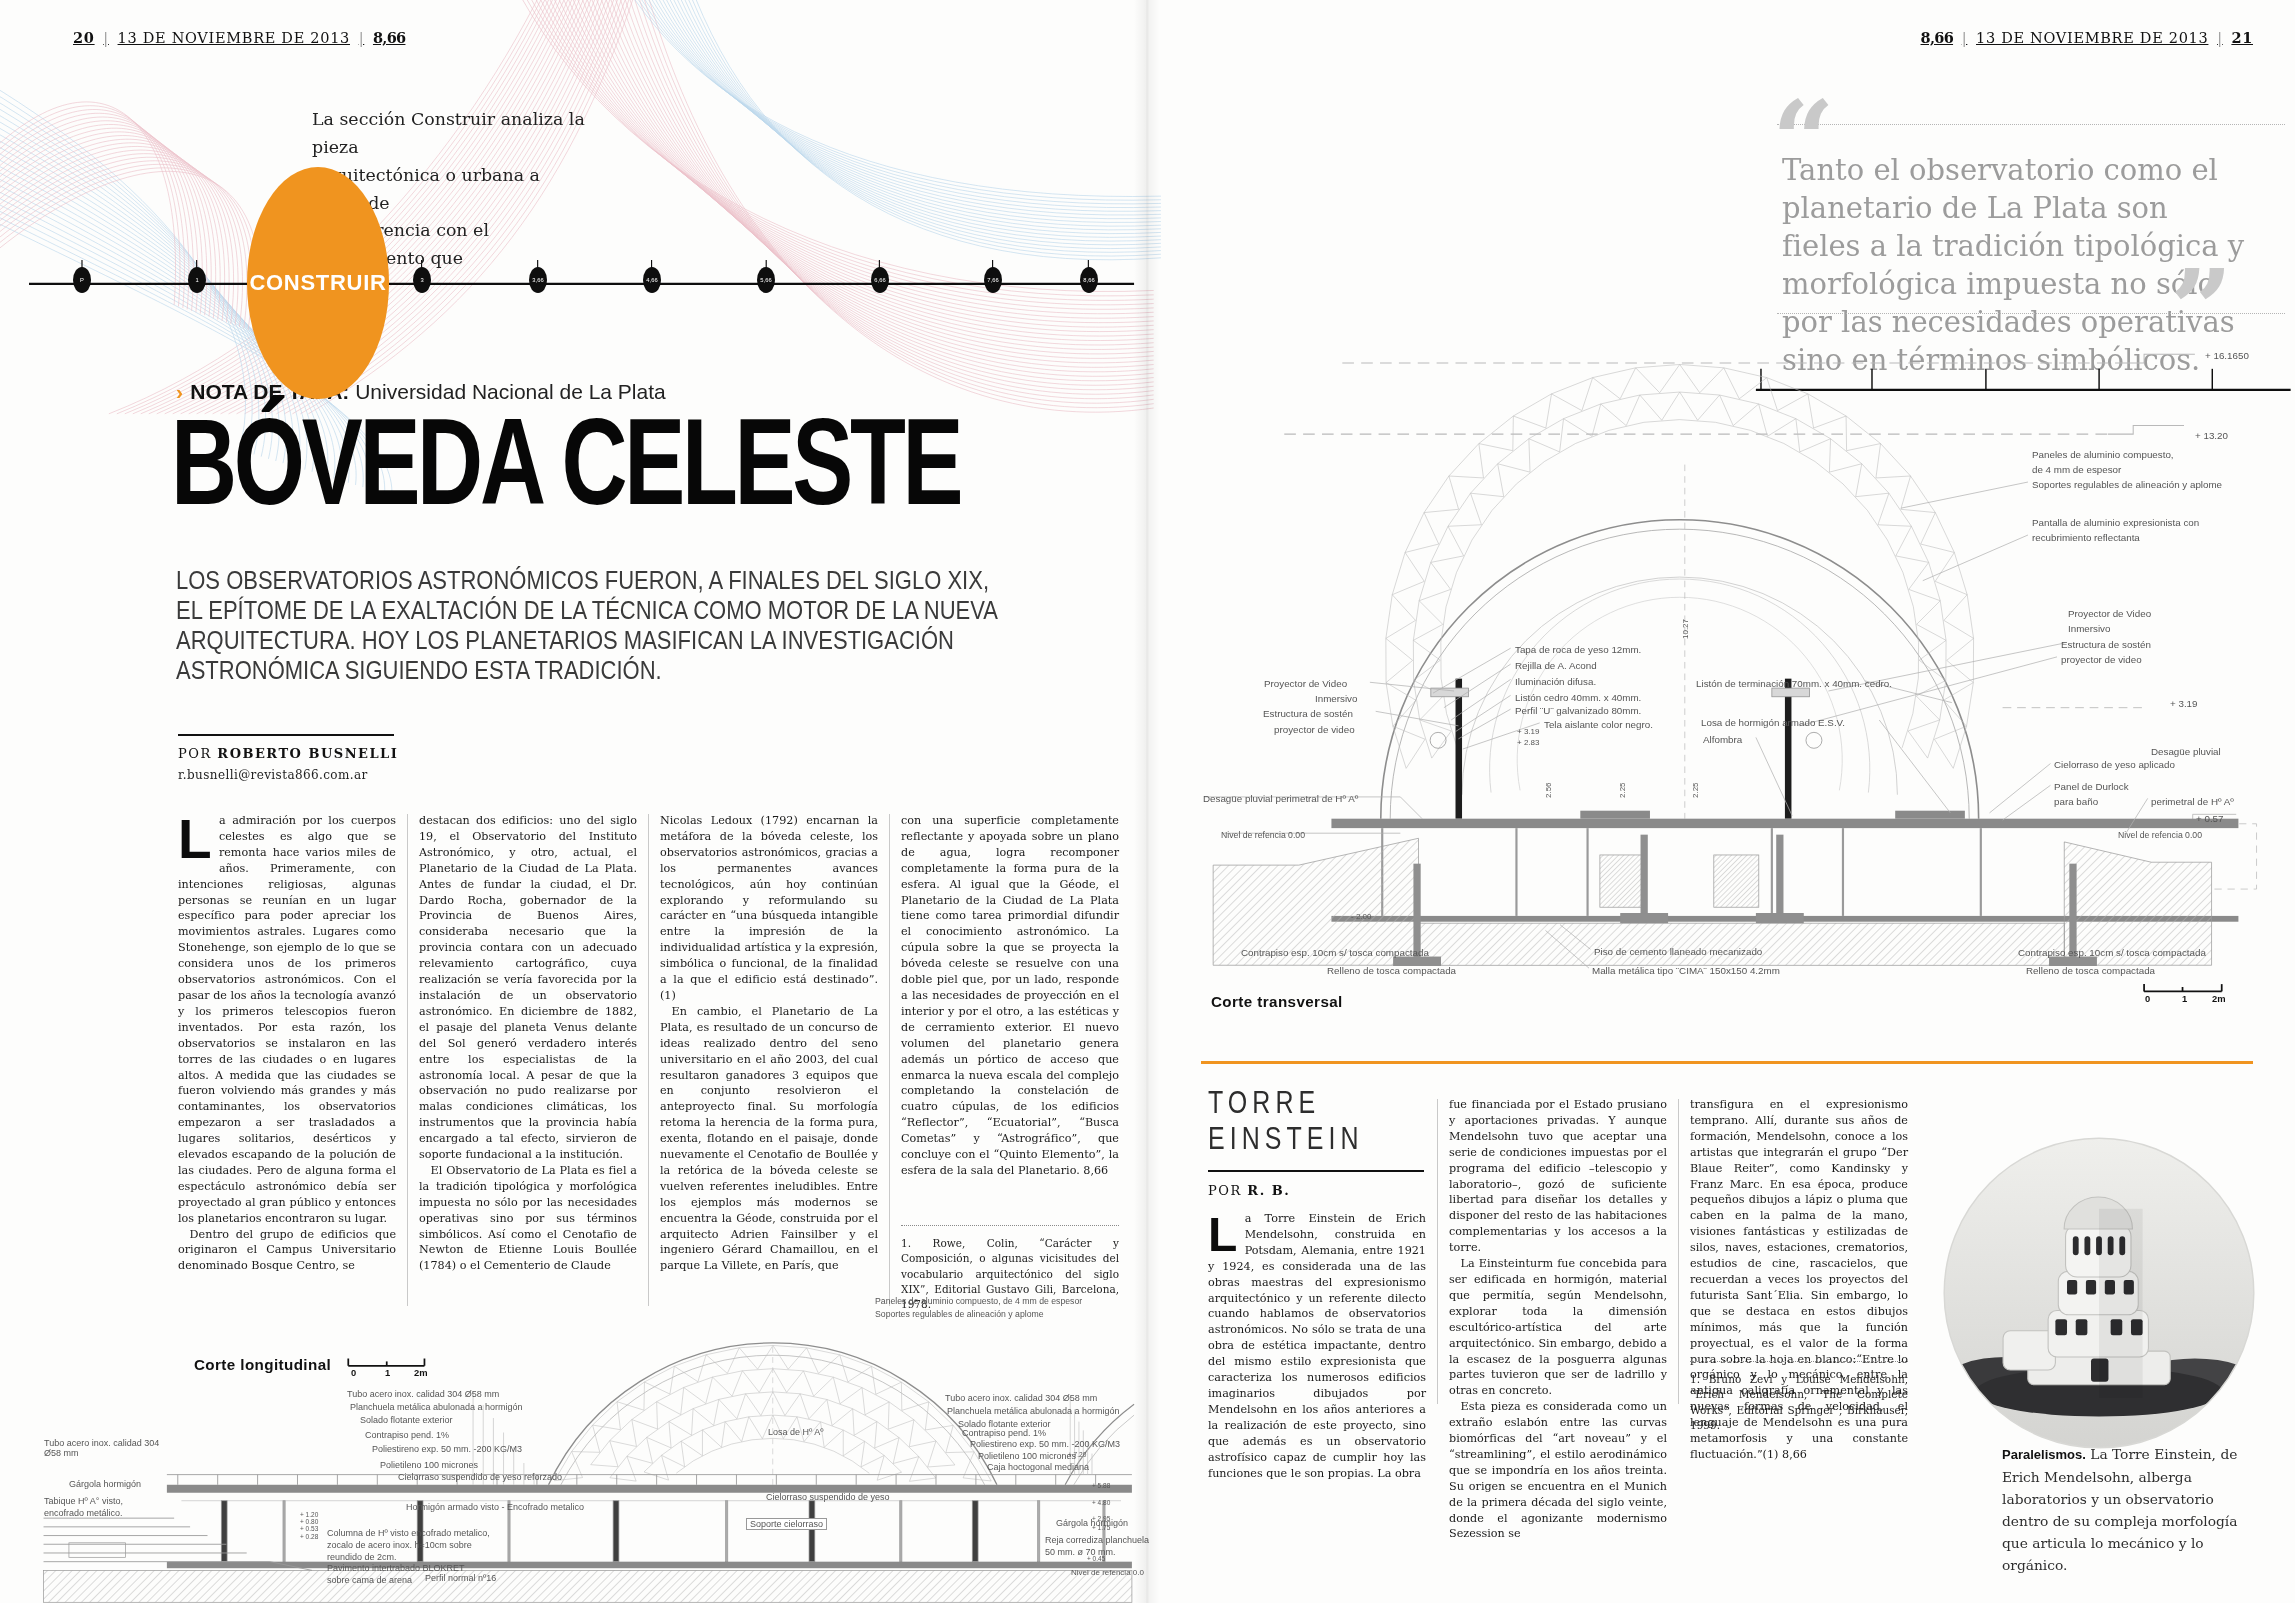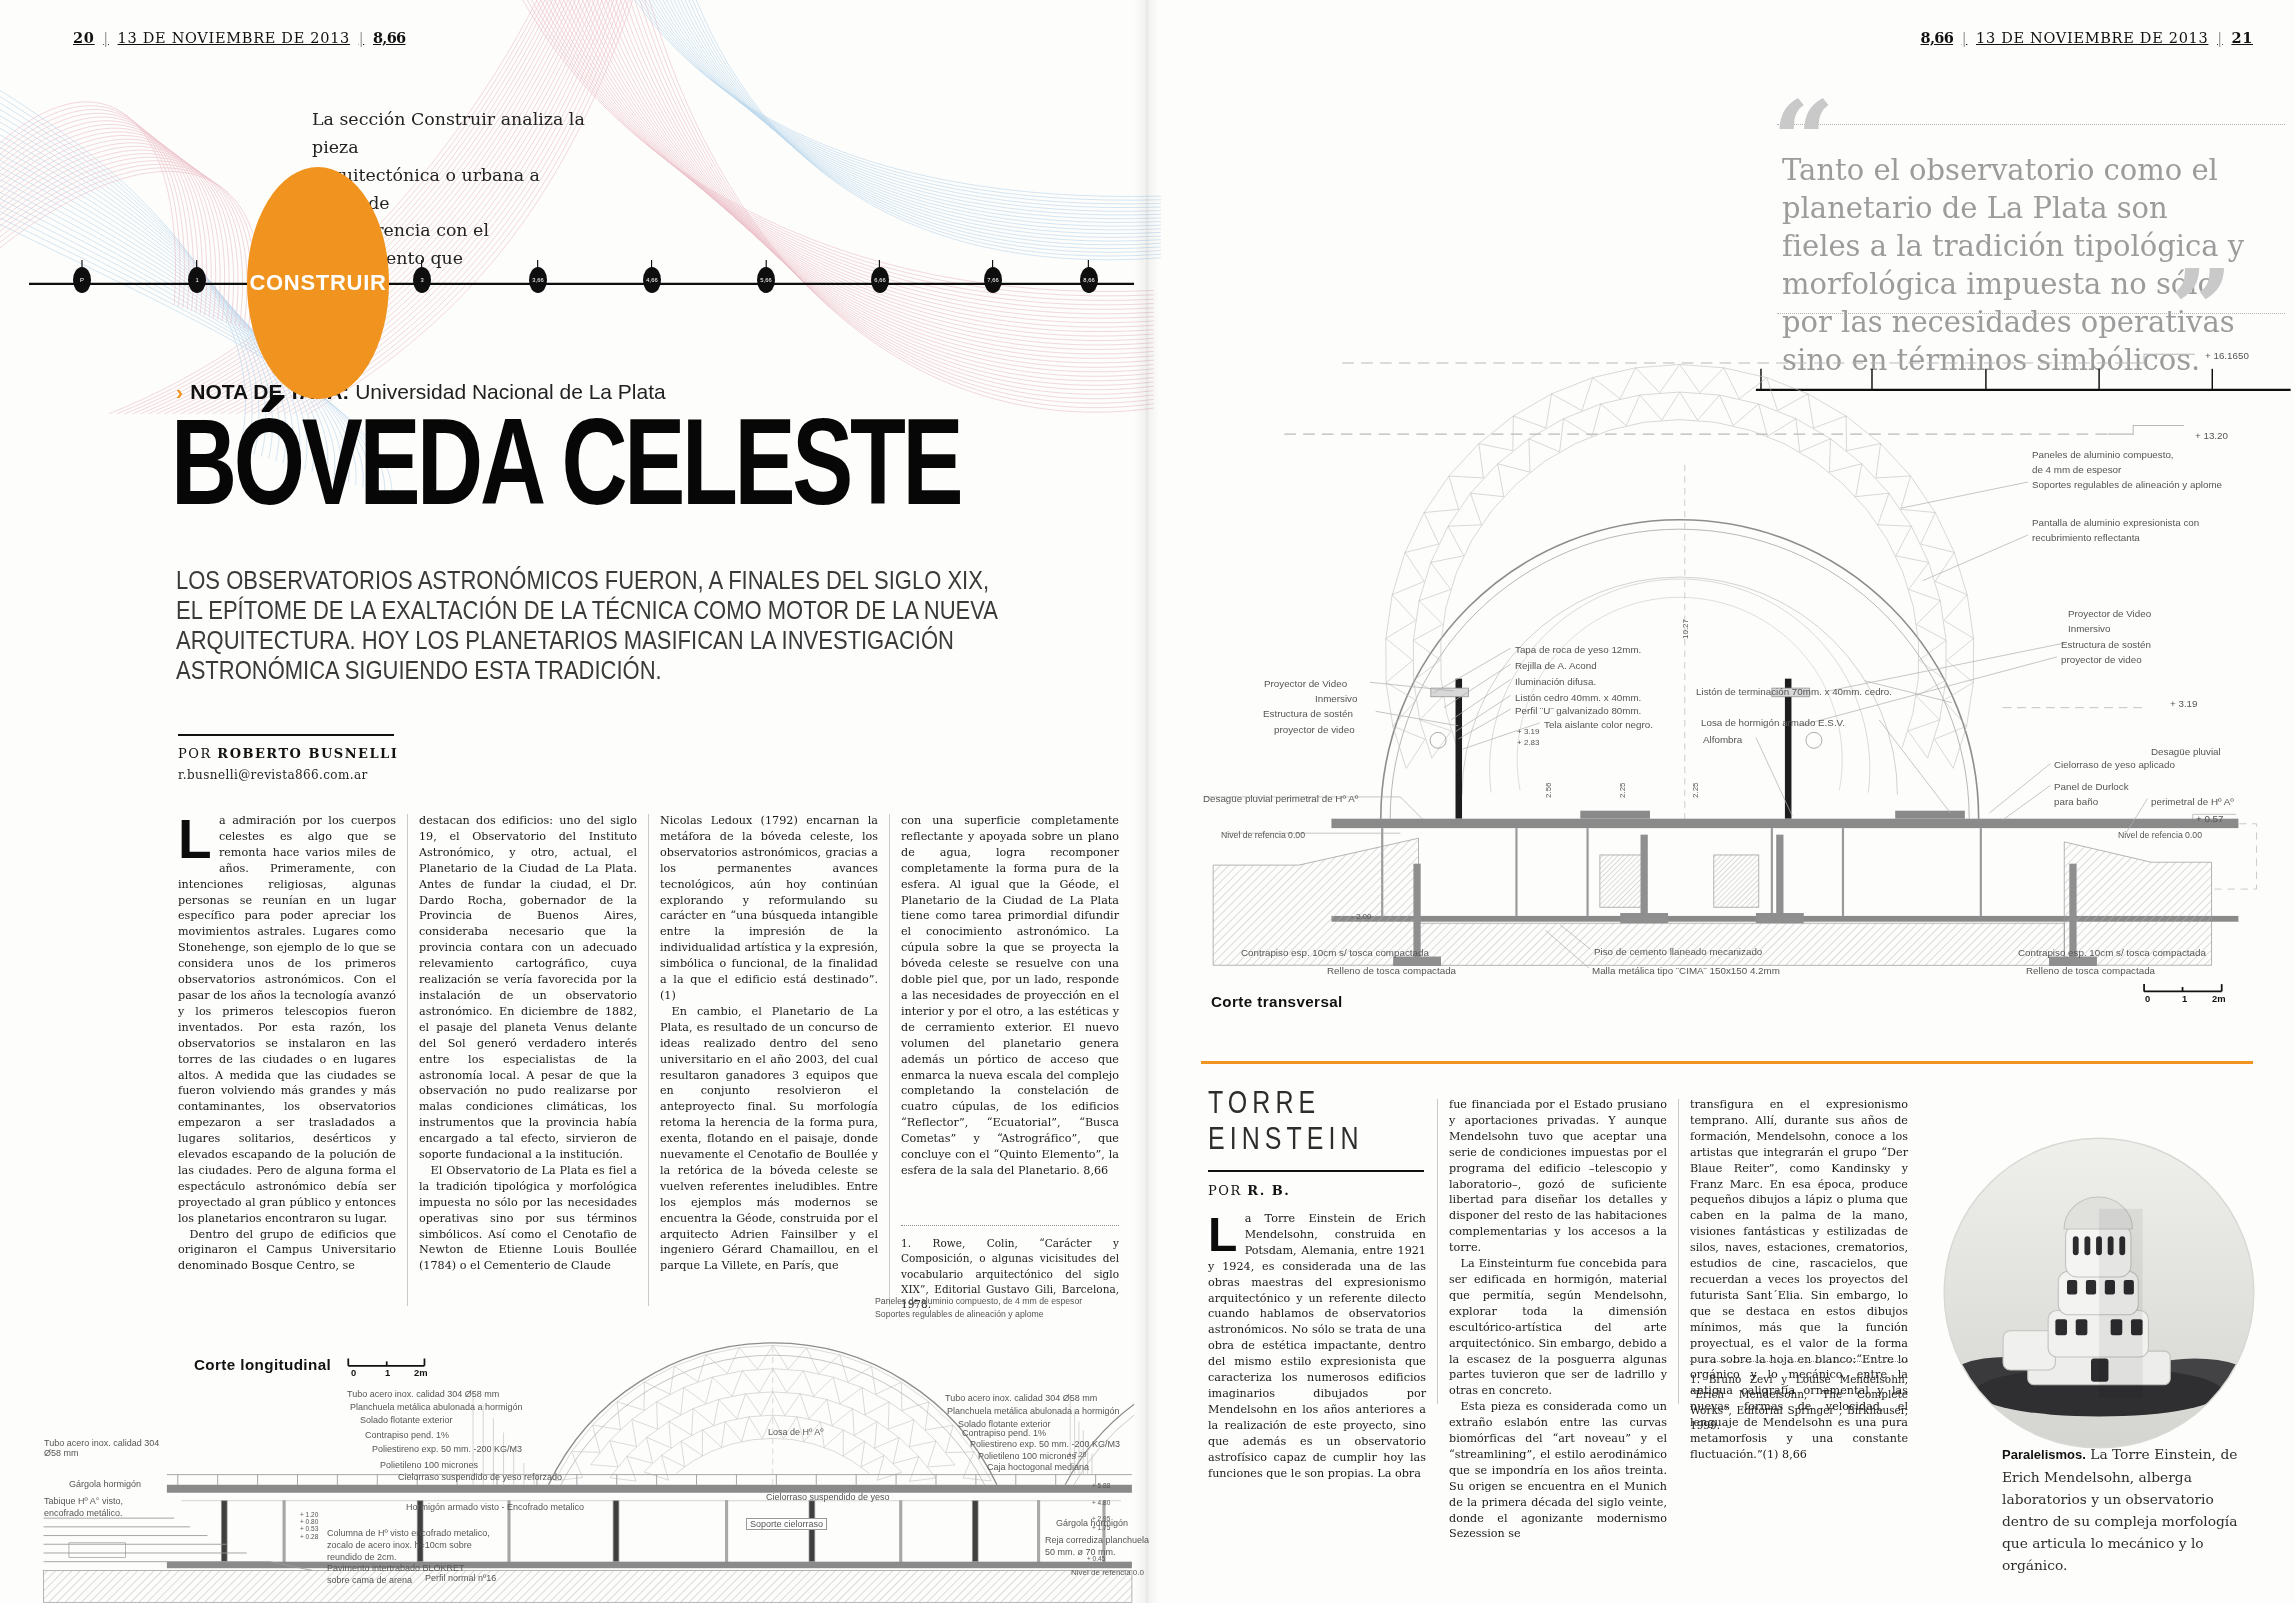--- a/index.html
+++ b/index.html
@@ -881,21 +881,21 @@
       <span class="dlabel" style="left: 1264px; top: 678px;">Proyector de Video</span>
       <span class="dlabel" style="left: 1315px; top: 693px;">Inmersivo</span>
       <span class="dlabel" style="left: 1263px; top: 708px;">Estructura de sostén</span>
       <span class="dlabel" style="left: 1274px; top: 724px;">proyector de video</span>
       <span class="dlabel" style="left: 1515px; top: 644px;">Tapa de roca de yeso 12mm.</span>
       <span class="dlabel" style="left: 1515px; top: 660px;">Rejilla de A. Acond</span>
       <span class="dlabel" style="left: 1515px; top: 676px;">Iluminación difusa.</span>
       <span class="dlabel" style="left: 1515px; top: 692px;">Listón cedro 40mm. x 40mm.</span>
       <span class="dlabel" style="left: 1515px; top: 705px;">Perfil ¨U¨ galvanizado 80mm.</span>
       <span class="dlabel" style="left: 1544px; top: 719px;">Tela aislante color negro.</span>
-      <span class="dlabel" style="left: 1696px; top: 678px; margin-top: 8px;">Listón de terminación 70mm. x 40mm. cedro.</span>
+      <span class="dlabel" style="left: 1696px; top: 678px;">Listón de terminación 70mm. x 40mm. cedro.</span>
       <span class="dlabel" style="left: 1701px; top: 717px;">Losa de hormigón armado E.S.V.</span>
       <span class="dlabel" style="left: 1703px; top: 734px;">Alfombra</span>
       <span class="dlabel" style="left: 1517px; top: 727px; font-size: 8px;">+ 3.19</span>
       <span class="dlabel" style="left: 1517px; top: 738px; font-size: 8px;">+ 2.83</span>
       <span class="dlabel" style="left: 1681px; top: 639px; font-size: 8px; transform: rotate(-90deg);">10.27</span>
       <span class="dlabel" style="left: 1544px; top: 798px; font-size: 8px; transform: rotate(-90deg);">2.56</span>
       <span class="dlabel" style="left: 1618px; top: 798px; font-size: 8px; transform: rotate(-90deg);">2.25</span>
       <span class="dlabel" style="left: 1691px; top: 798px; font-size: 8px; transform: rotate(-90deg);">2.25</span>
       <span class="dlabel" style="left: 1351px; top: 912px; font-size: 8px;">- 2.00</span>
       <span class="dlabel" style="left: 1203px; top: 793px;">Desagüe pluvial perimetral de Hº Aº</span>

